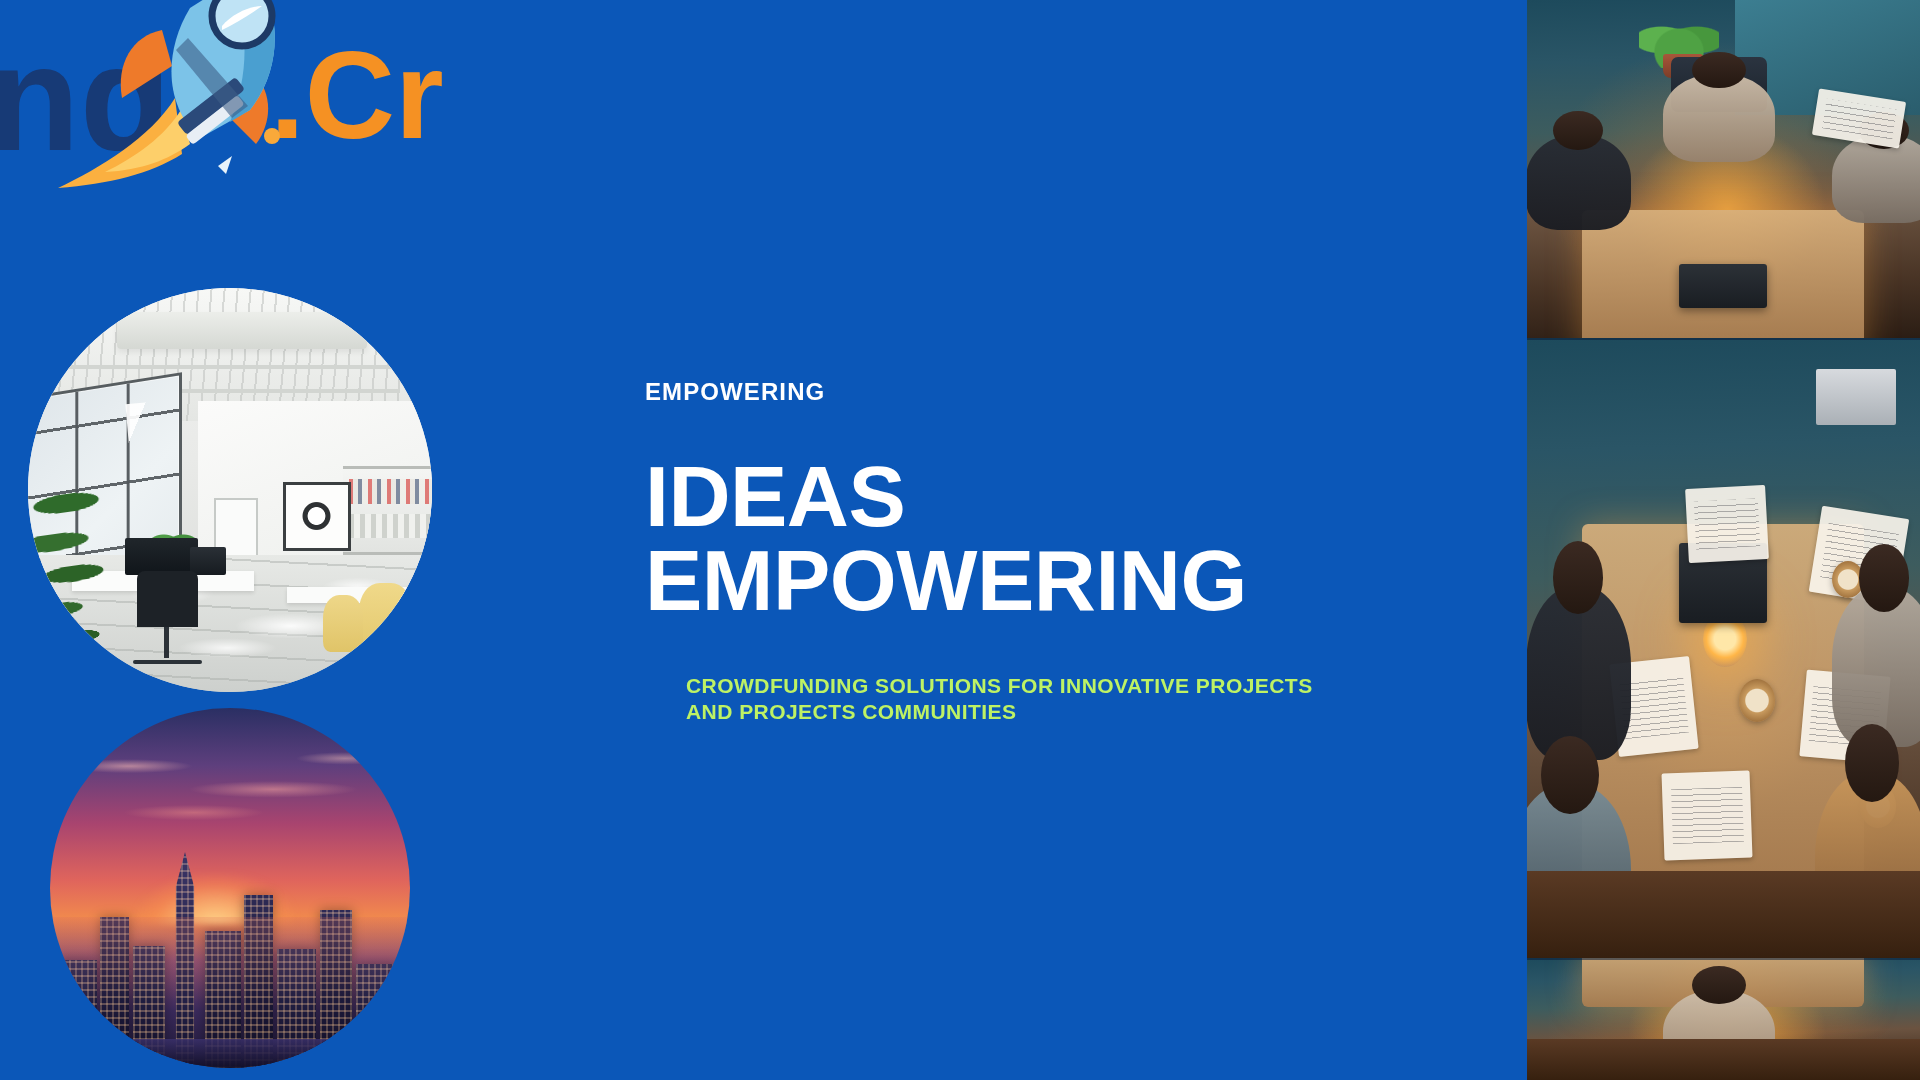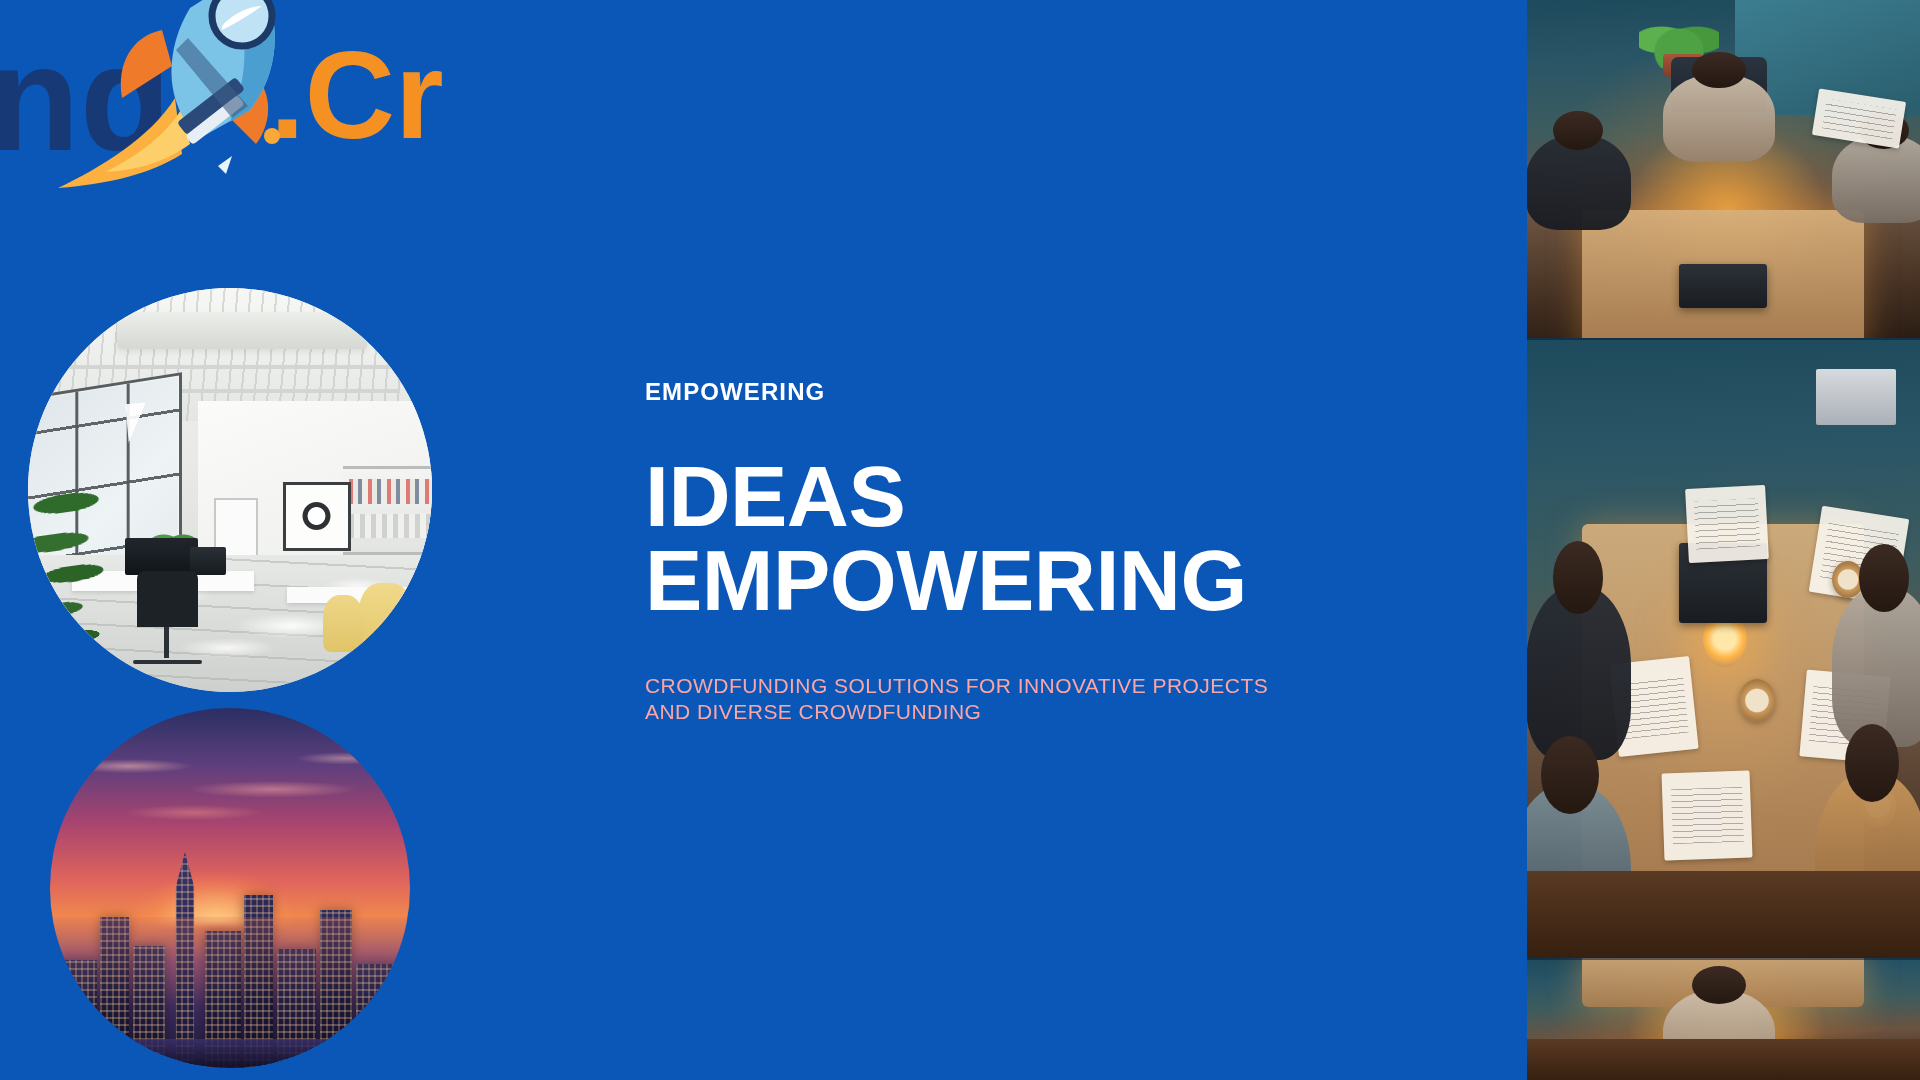--- a/index.html
+++ b/index.html
@@ -248,26 +248,27 @@
     color:#ffffff;
     font-size:86px;
     font-weight:bold;
     letter-spacing:-0.5px;
     line-height:.98;
     text-transform:uppercase;
     margin-bottom:50px;
   }
   .headline .hl-line { display:block; }
   .subtitle {
-    color:#fca5a5;
+    color:#bef264;
     font-size:21px;
-    font-weight:normal;
+    font-weight:bold;
     letter-spacing:0.45px;
     line-height:1.25;
     max-width:780px;
+    margin-left:41px;
   }
   .subtitle .sub-line { display:block; }
 
   
   .right-panel {
     position:absolute;
     right:0; top:0;
     width:402px; height:1080px;
     overflow:hidden;
     background:#11284a;
@@ -459,21 +460,21 @@
   <div class="text-block">
     <div class="eyebrow">EMPOWERING</div>
 
     <h1 class="headline">
       <span class="hl-line">IDEAS</span>
       <span class="hl-line">EMPOWERING</span>
     </h1>
 
     <p class="subtitle">
       <span class="sub-line">CROWDFUNDING SOLUTIONS FOR INNOVATIVE PROJECTS</span>
-      <span class="sub-line">AND DIVERSE CROWDFUNDING</span>
+      <span class="sub-line">AND PROJECTS COMMUNITIES</span>
     </p>
   </div>
 
   <div class="right-panel">
 
     <div class="rp-photo rp-a">
       <div class="meeting">
         <div class="mt-wall"></div>
         <div class="mt-plant"></div>
         <div class="mt-pot"></div>

